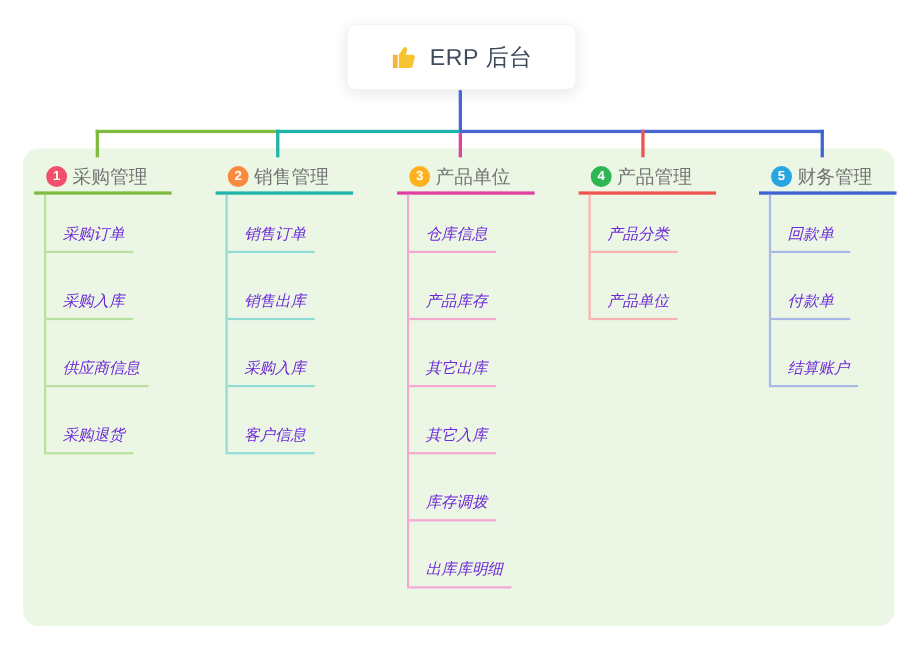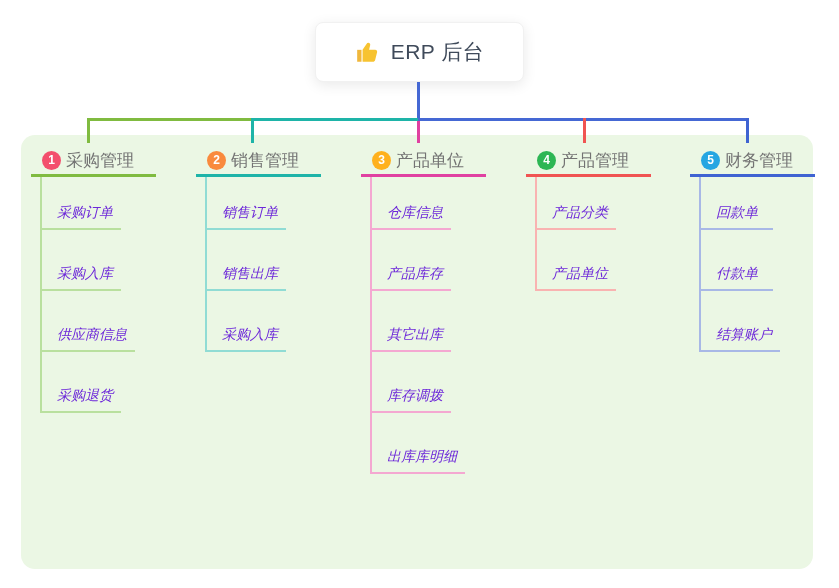--- a/index.html
+++ b/index.html
@@ -107,37 +107,43 @@
     <div class="children">
       <div class="child">
           <span>销售订单</span>
         </div>
       <div class="child">
           <span>销售出库</span>
         </div>
       <div class="child">
           <span>采购入库</span>
         </div>
+      <div class="child">
+          <span>客户信息</span>
+        </div>
     </div>
   </div>
 
   <div class="branch" style="left: 361px; --main: #e041a1; --light: #f4a8d1; --badge: #ffb11d;">
     <div class="branch-title">
       <span class="badge">3</span>
       <span class="branch-label">产品单位</span>
     </div>
     <div class="children">
       <div class="child">
           <span>仓库信息</span>
         </div>
       <div class="child">
           <span>产品库存</span>
         </div>
       <div class="child">
           <span>其它出库</span>
+        </div>
+      <div class="child">
+          <span>其它入库</span>
         </div>
       <div class="child">
           <span>库存调拨</span>
         </div>
       <div class="child">
           <span>出库库明细</span>
         </div>
     </div>
   </div>
 

